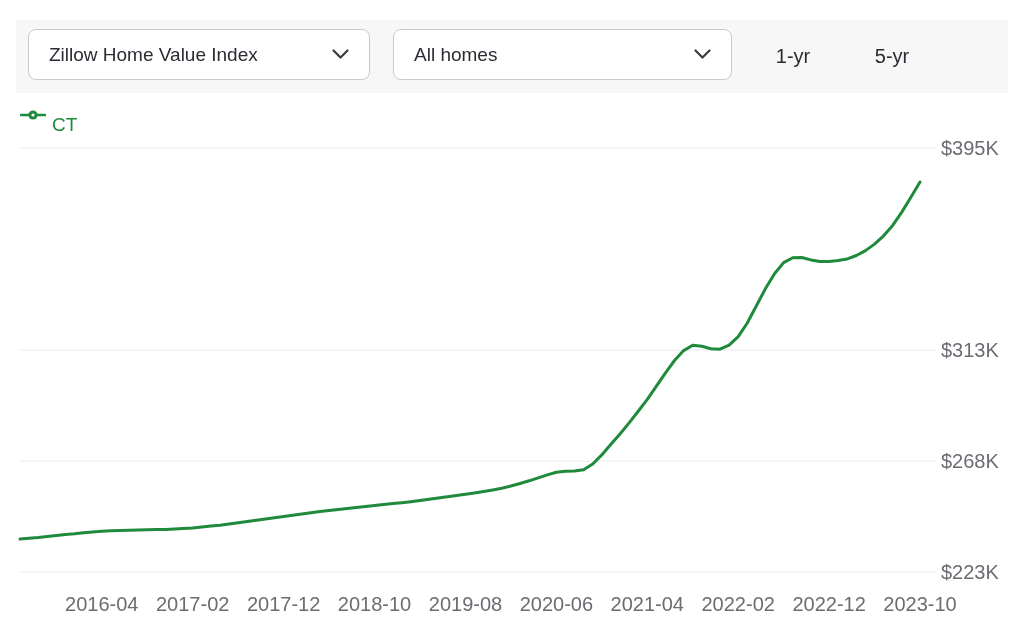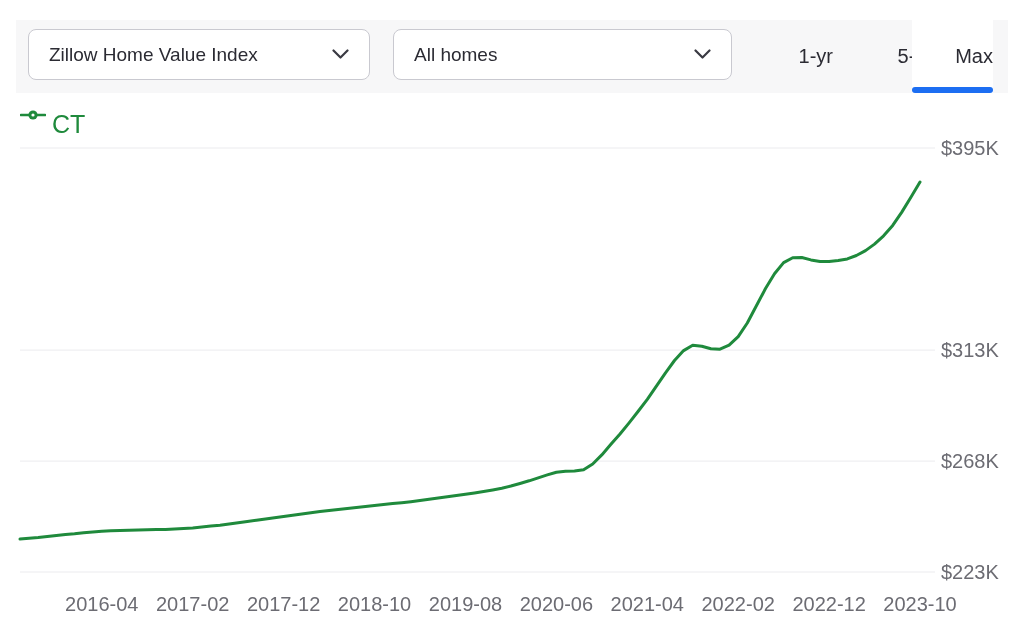--- a/index.html
+++ b/index.html
@@ -19,35 +19,35 @@
     position:absolute;top:9px;height:51px;background:#ffffff;
     border:1px solid var(--border);border-radius:8px;box-sizing:border-box;
     display:flex;align-items:center;justify-content:space-between;
     padding:0 20px;cursor:pointer;
   }
   .dd-metric{left:12px;width:342px;}
   .dd-hometype{left:377px;width:339px;}
   .dd-label{font-size:19px;color:var(--ink);white-space:nowrap;}
   .chev{display:flex;align-items:center;margin-left:14px;}
   .tab{
-    position:absolute;top:0;height:73px;line-height:73px;text-align:right;
+    position:absolute;top:0;height:73px;line-height:73px;text-align:center;
     font-size:20px;color:var(--ink);cursor:pointer;
   }
   .tab-1yr{left:737px;width:80px;}
   .tab-5yr{left:836px;width:80px;}
   .tab-max{left:896px;width:81px;background:#ffffff;}
   .tab-underline{
     position:absolute;left:0;bottom:0;width:100%;height:6px;
     background:var(--accent);border-radius:3px;
   }
   .legend{
     position:absolute;left:20px;top:104px;height:22px;
     display:flex;align-items:center;
   }
-  .legend-label{font-size:25px;color:var(--green);margin-left:6px;margin-top:19px;}
+  .legend-label{font-size:19px;color:var(--green);margin-left:6px;margin-top:19px;}
   #chart-svg{position:absolute;left:0;top:0;}
   .grid{stroke:var(--grid);stroke-width:1;}
   .ytick{fill:var(--axis);font-size:20px;dominant-baseline:central;}
   .xtick{fill:var(--axis);font-size:20px;text-anchor:middle;dominant-baseline:central;}
 </style>
 </head>
 <body>
 
 <div class="toolbar">
 
@@ -64,24 +64,20 @@
     <span class="dd-label">All homes</span>
     <span class="chev">
       <svg width="17" height="11" viewBox="0 0 17 11">
           <polyline points="1.5,1.5 8.5,8.5 15.5,1.5" fill="none" stroke="#3a3a42" stroke-width="2.2" stroke-linecap="round" stroke-linejoin="round"></polyline>
         </svg>
     </span>
   </div>
 
   <div class="tab tab-1yr">1-yr</div>
   <div class="tab tab-5yr">5-yr</div>
-  <div class="tab tab-max">
-    <span>Max</span>
-    <div class="tab-underline"></div>
-  </div>
 
 </div>
 
 <div class="legend">
   <svg class="legend-marker" width="26" height="14" viewBox="0 0 26 14">
     <line x1="1" y1="7" x2="25" y2="7" stroke="#1f8a3c" stroke-width="2.6" stroke-linecap="round"></line>
     <circle cx="13" cy="7" r="4.6" fill="#1f8a3c"></circle>
     <circle cx="13" cy="7" r="1.6" fill="#ffffff"></circle>
   </svg>
   <span class="legend-label">CT</span>

